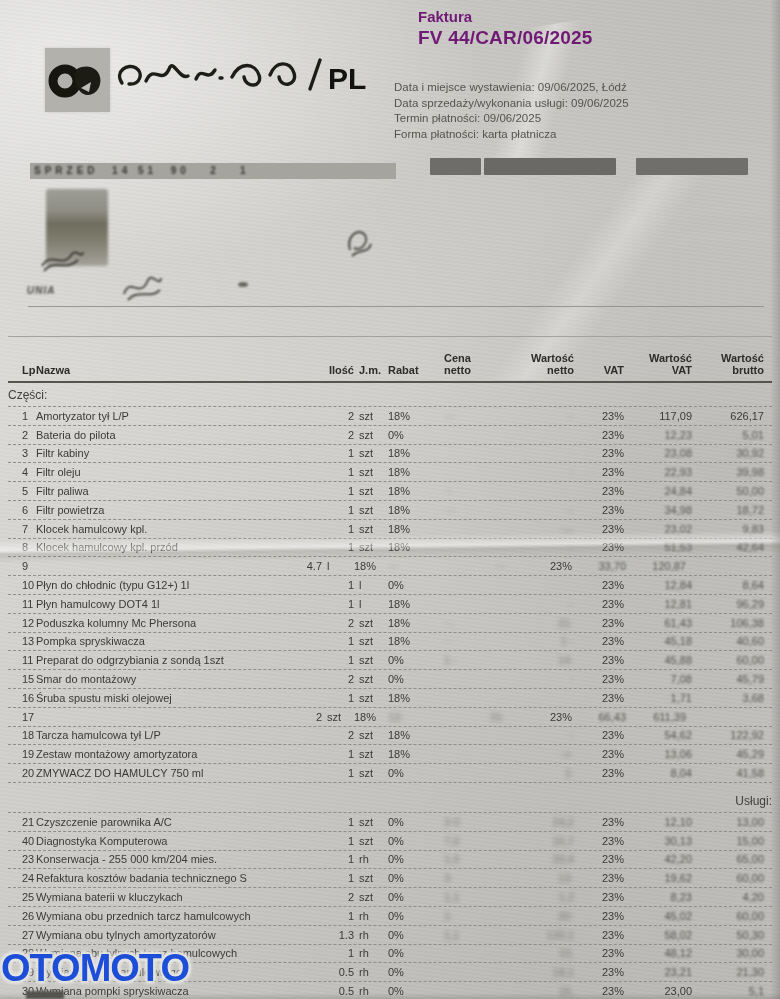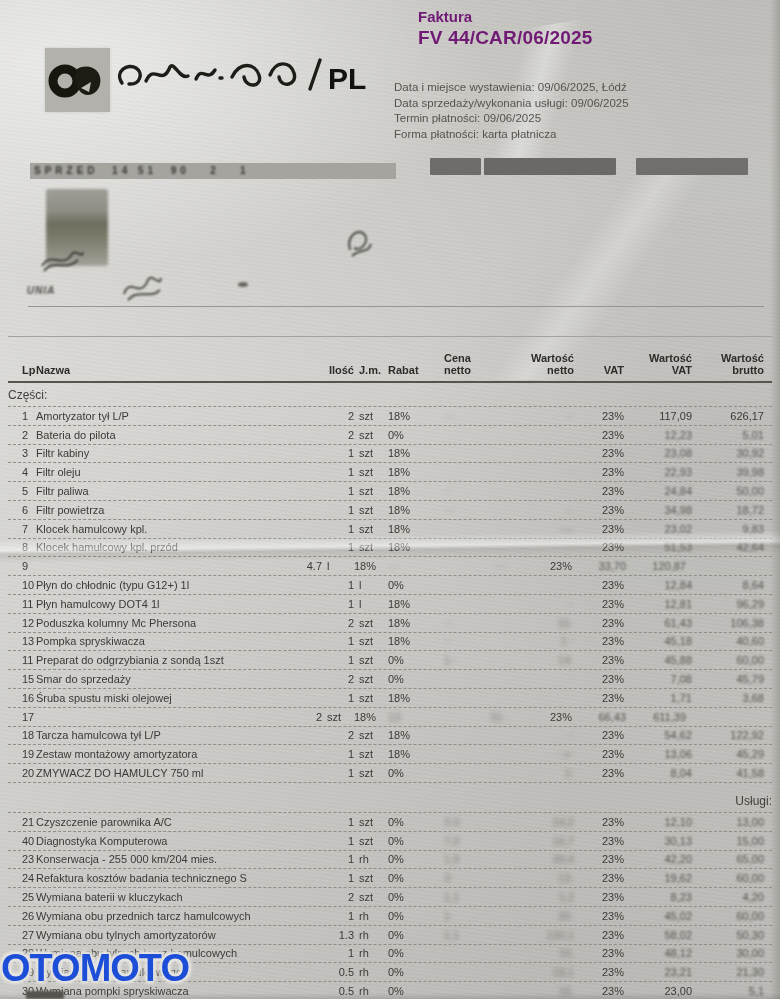--- a/index.html
+++ b/index.html
@@ -323,21 +323,21 @@
     <div class="c c-unit">szt</div>
     <div class="c c-rabat">0%</div>
     <div class="c c-cena bz2">1··</div>
     <div class="c c-netto bz2">14·</div>
     <div class="c c-vat">23%</div>
     <div class="c c-wvat bz">45,88</div>
     <div class="c c-brutto bz">60,00</div>
   </div>
       <div class="tr row">
     <div class="c c-lp">15</div>
-    <div class="c c-name">Smar do sprzedaży</div>
+    <div class="c c-name">Smar do montażowy</div>
     <div class="c c-qty">2</div>
     <div class="c c-unit">szt</div>
     <div class="c c-rabat">0%</div>
     <div class="c c-cena"></div>
     <div class="c c-netto bz2">·</div>
     <div class="c c-vat">23%</div>
     <div class="c c-wvat bz">7,08</div>
     <div class="c c-brutto bz">45,79</div>
   </div>
       <div class="tr row">

